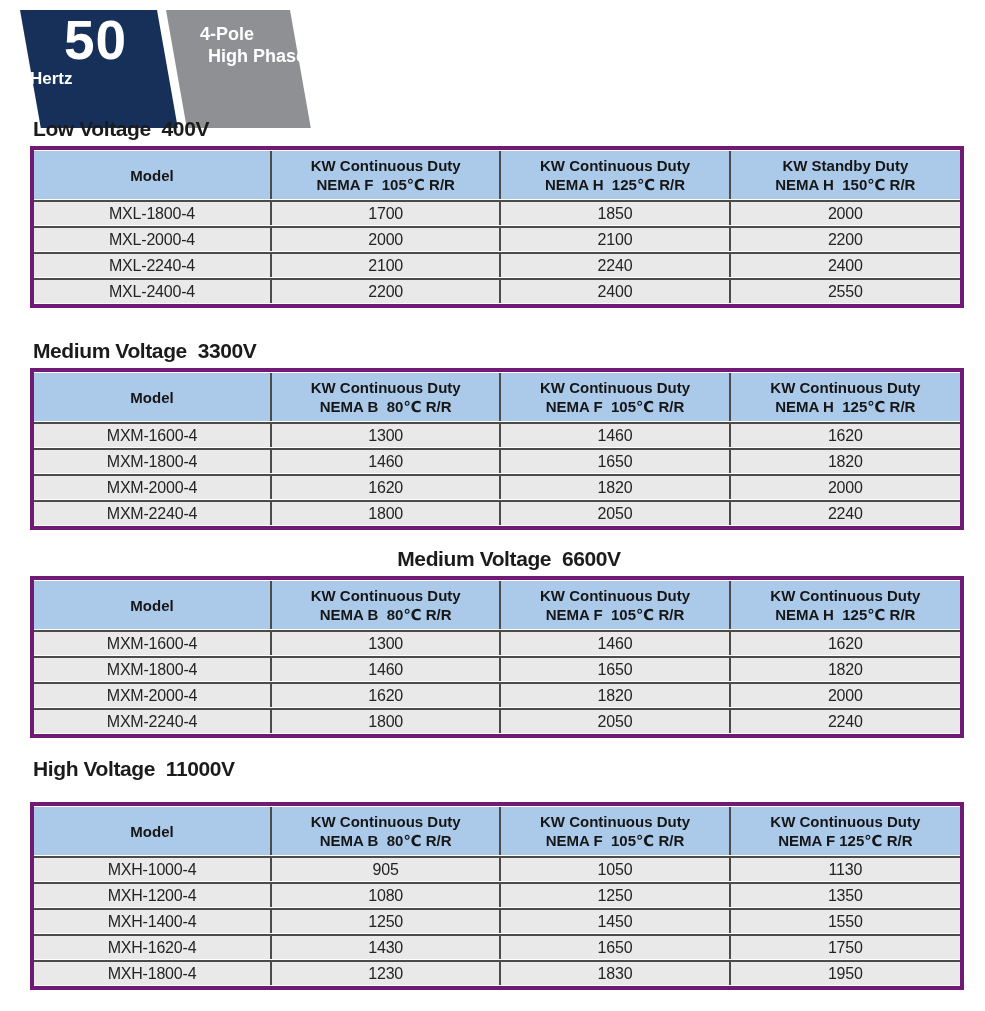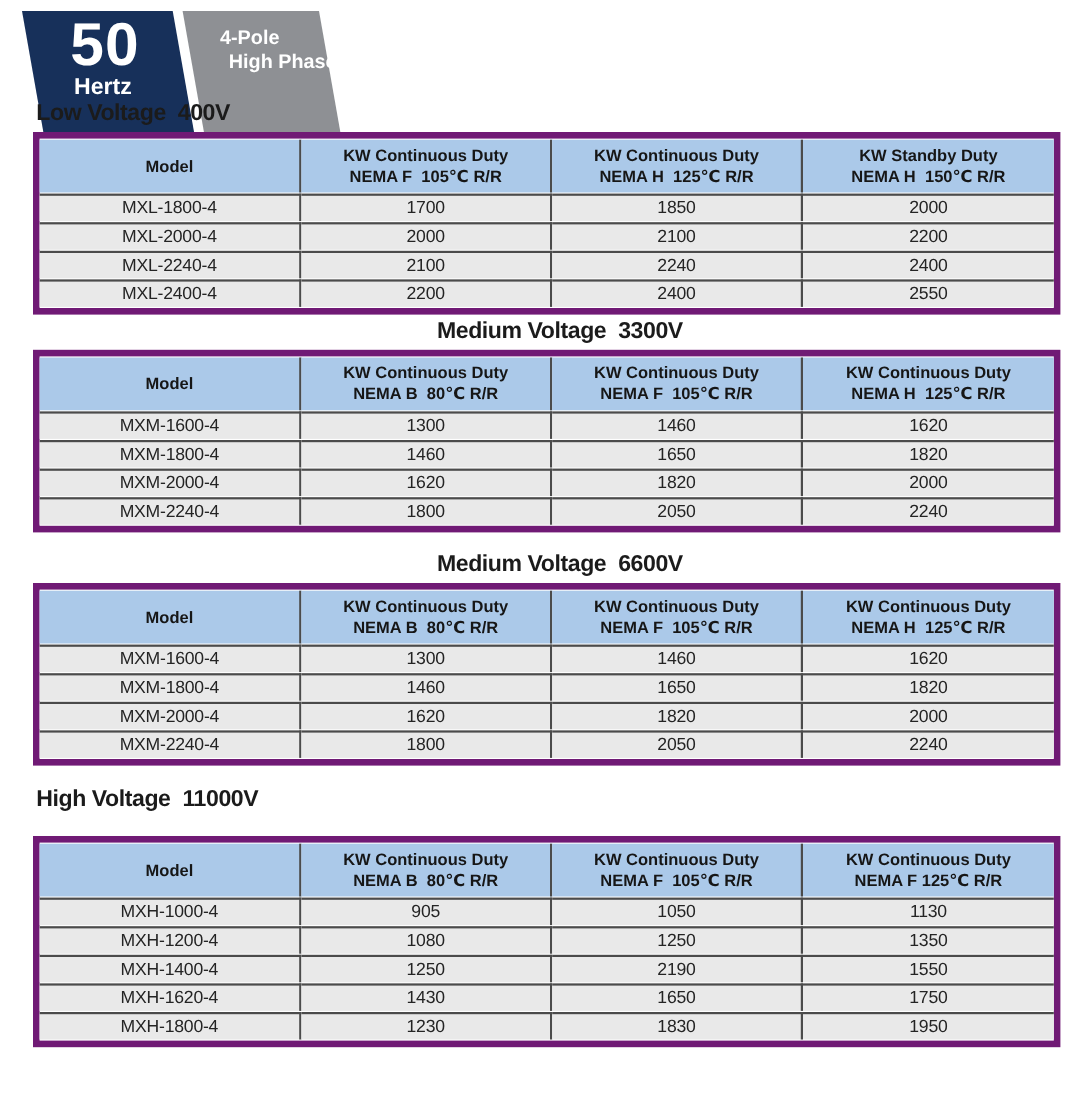--- a/index.html
+++ b/index.html
@@ -21,49 +21,49 @@
   .navy-shape{left:0;width:137px;}
   .navy-shape::before{background:#17305a;}
   .gray-shape{left:146px;width:124px;}
   .gray-shape::before{background:#8e9094;}
   .shape .content{position:relative;z-index:1;color:#ffffff;}
   .freq-value{
     padding:2px 0 0 14px;text-align:center;
     font-size:55px;font-weight:bold;line-height:56px;letter-spacing:1px;
   }
   .freq-unit{
-    padding-left:10px;text-align:center;
-    font-size:21px;font-weight:bold;line-height:20px;margin-top:1px;
+    padding-left:10px;text-align:left;
+    font-size:17px;font-weight:bold;line-height:20px;margin-top:1px;
   }
   .pole-line1{padding:13px 0 0 34px;font-size:18px;font-weight:bold;line-height:22px;white-space:pre;}
   .pole-line2{padding-left:42px;font-size:18px;font-weight:bold;line-height:22px;white-space:pre;}
 
   .specs{
     position:absolute;left:365px;top:7px;
     color:#8d9198;font-size:23px;line-height:27px;
   }
   .spec-line{white-space:pre;}
 
   
   .sections{position:absolute;top:0;left:0;width:985px;}
   .section-title{
     margin:0 0 6px 33px;
     font-size:21px;font-weight:bold;color:#1b1b1b;
     letter-spacing:-0.4px;white-space:pre;line-height:22px;
   }
-  .t1 .section-title{margin-top:92px;}
-  .t2 .section-title{margin-top:4px;text-align:center;}
+  .t1 .section-title{margin-top:118px;}
+  .t2 .section-title{margin-top:32px;}
   .t3 .section-title{margin-top:18px;text-align:center;}
   .t4 .section-title{margin-top:20px;}
   .t4 .spec-table{margin-top:22px;}
 
   .spec-table{
     margin-left:30px;width:934px;
     border-collapse:separate;border-spacing:0 1px;
-    border:6px solid #701a75;
+    border:4px solid #701a75;
     table-layout:fixed;background:#ffffff;
   }
   .spec-table th,.spec-table td{padding:0;vertical-align:middle;text-align:center;}
   .spec-table th{
     background:#abc9e9;height:48px;
     color:#161616;
   }
   .spec-table th:not(:last-child),
   .spec-table td:not(:last-child){border-right:2px solid #4b4b4b;}
   .col-model{width:236px;}
@@ -282,21 +282,21 @@
           </tr>
           <tr>
             <td>MXH-1200-4</td>
             <td>1080</td>
             <td>1250</td>
             <td>1350</td>
           </tr>
           <tr>
             <td>MXH-1400-4</td>
             <td>1250</td>
-            <td>2190</td>
+            <td>1450</td>
             <td>1550</td>
           </tr>
           <tr>
             <td>MXH-1620-4</td>
             <td>1430</td>
             <td>1650</td>
             <td>1750</td>
           </tr>
           <tr>
             <td>MXH-1800-4</td>

